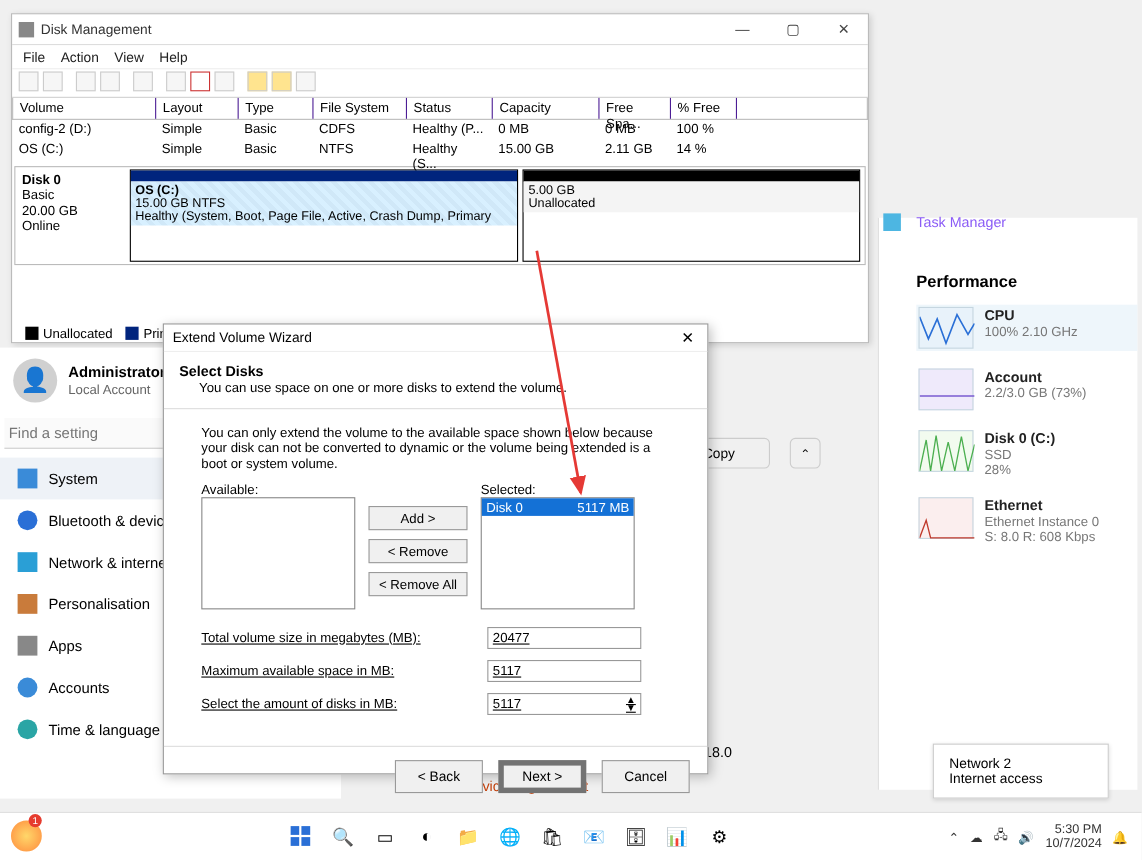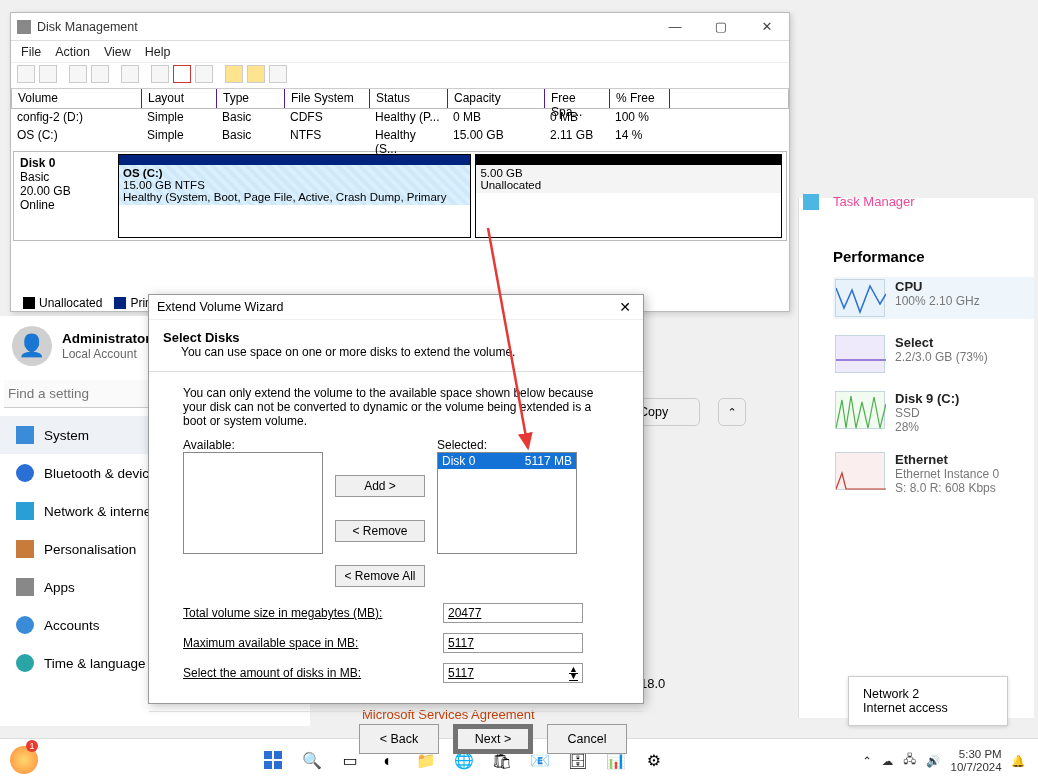--- a/index.html
+++ b/index.html
@@ -48,38 +48,38 @@
 
 
 .evw { position: absolute; left: 148px; top: 294px; width: 496px; height: 410px; background: #fff; border: 1px solid #999; box-shadow: 2px 2px 10px rgba(0,0,0,.25); z-index: 30; font-size: 12px; }
 .evw .ttl { display:flex; align-items:center; padding: 4px 8px; font-size: 12.5px; border-bottom: 1px solid #eee;}
 .evw .ttl .x { margin-left:auto; font-size:14px; cursor:pointer; padding:0 4px;}
 .evw .hdr { padding: 10px 14px 12px 14px; border-bottom: 1px solid #ddd; }
 .evw .hdr b { font-size: 13px; }
 .evw .body { padding: 14px 34px; }
 .evw .lists { display:flex; align-items:flex-start; gap:12px; margin-top:10px;}
 .evw .lbox { width: 140px; height: 102px; border: 1px solid #888; background:#fff; font-size:12px;}
-.evw .mid { display:flex; flex-direction:column; gap:23px; }
+.evw .mid { display:flex; flex-direction:column; gap:8px; }
 .evw .mid button { width: 90px; font-size:12px; padding:3px 0; border: 1px solid #999; background:#f0f0f0; cursor:pointer;}
 .evw .selitem { background:#1471d6; color:#fff; padding: 1px 4px; display:flex;}
 .evw .fields { margin-top: 16px; text-decoration: underline; }
 .evw .frow { display:flex; align-items:center; margin-top:10px;}
 .evw .frow .lab { width: 260px; }
 .evw .frow .val { width: 140px; border: 1px solid #999; padding: 2px 4px; display:flex; align-items:center;}
 .evw .spin { margin-left:auto; font-size:9px; line-height:7px; }
 .evw .btns { display:flex; gap: 14px; justify-content:flex-end; padding: 12px 16px; border-top: 1px solid #ddd; margin-top: 14px;}
 .evw .btns button { width: 80px; padding: 3px 0; border:1px solid #999; background:#f0f0f0; cursor:pointer; font-size:12.5px;}
 .evw .btns button.primary { border:5px solid #737373; }
 
 
 .stripicons { position:absolute; left: 800px; top: 252px; width:26px; display:flex; flex-direction:column; gap: 16px; align-items:center; color:#555;}
 .stripicons span { font-size:16px; cursor:pointer;}
 
 .tm { position: absolute; left: 798px; top: 198px; width: 236px; border-left: 1px solid #ddd; background:#fff; height: 520px; padding-left: 34px;}
-.tm-title { position:absolute; top: -4px; left: 34px; font-size: 13px; color:#ec4899;}
+.tm-title { position:absolute; top: -4px; left: 34px; font-size: 13px; color:#8b5cf6;}
 .tm-icon { position:absolute; top:-4px; left:4px; width:16px;height:16px;background:#4db6e2;}
 .tm h3 { font-size: 15px; font-weight:600; margin: 50px 0 12px 0;}
 .tm .card { display:flex; gap:10px; margin-bottom: 14px; cursor:pointer; padding:2px;}
 .tm .card.active { background:#eef6fb; }
 .tm .thumb { width: 50px; height: 38px; border:1px solid #c6d6e0; background:#e8f2fa; position:relative;}
 .tm .cinfo { font-size:12px; color:#777;}
 .tm .cinfo b { font-size:13px; color:#222; display:block; font-weight:600;}
 
 
 .netfly { position:absolute; right: 30px; bottom: 56px; width: 160px; background:#fff; border:1px solid #ccc; padding: 10px 14px; font-size:12.5px; box-shadow: 0 1px 4px rgba(0,0,0,.15); z-index:40;}
@@ -333,27 +333,27 @@
   <div class="card active">
     <div class="thumb"><svg width="50" height="38">
           <polyline points="0,8 8,28 16,10 24,32 34,6 44,24 50,14" stroke="#2a6fd6" fill="none" stroke-width="1.5"></polyline>
         </svg></div>
     <div class="cinfo"><b>CPU</b><span>100%  2.10 GHz</span></div>
   </div>
   <div class="card">
     <div class="thumb" style="background:#efeafb"><svg width="50" height="38">
           <polyline points="0,24 50,24" stroke="#7a5bd1" fill="none" stroke-width="1.5"></polyline>
         </svg></div>
-    <div class="cinfo"><b>Select</b><span>2.2/3.0 GB (73%)</span></div>
+    <div class="cinfo"><b>Account</b><span>2.2/3.0 GB (73%)</span></div>
   </div>
   <div class="card">
     <div class="thumb" style="background:#f2fbef"><svg width="50" height="38">
           <polyline points="0,36 6,8 10,36 15,4 20,36 26,10 32,36 38,5 44,36 50,12" stroke="#4caf50" fill="none" stroke-width="1.2"></polyline>
         </svg></div>
-    <div class="cinfo"><b>Disk 9 (C:)</b><span>SSD</span><br><span>28%</span></div>
+    <div class="cinfo"><b>Disk 0 (C:)</b><span>SSD</span><br><span>28%</span></div>
   </div>
   <div class="card">
     <div class="thumb" style="background:#fbeeee"><svg width="50" height="38">
           <polyline points="0,36 6,20 10,36 50,36" stroke="#c0392b" fill="none" stroke-width="1.2"></polyline>
         </svg></div>
     <div class="cinfo"><b>Ethernet</b><span>Ethernet Instance 0</span><br><span>S: 8.0 R: 608 Kbps</span></div>
   </div>
 </div>
 
 <div class="netfly">

